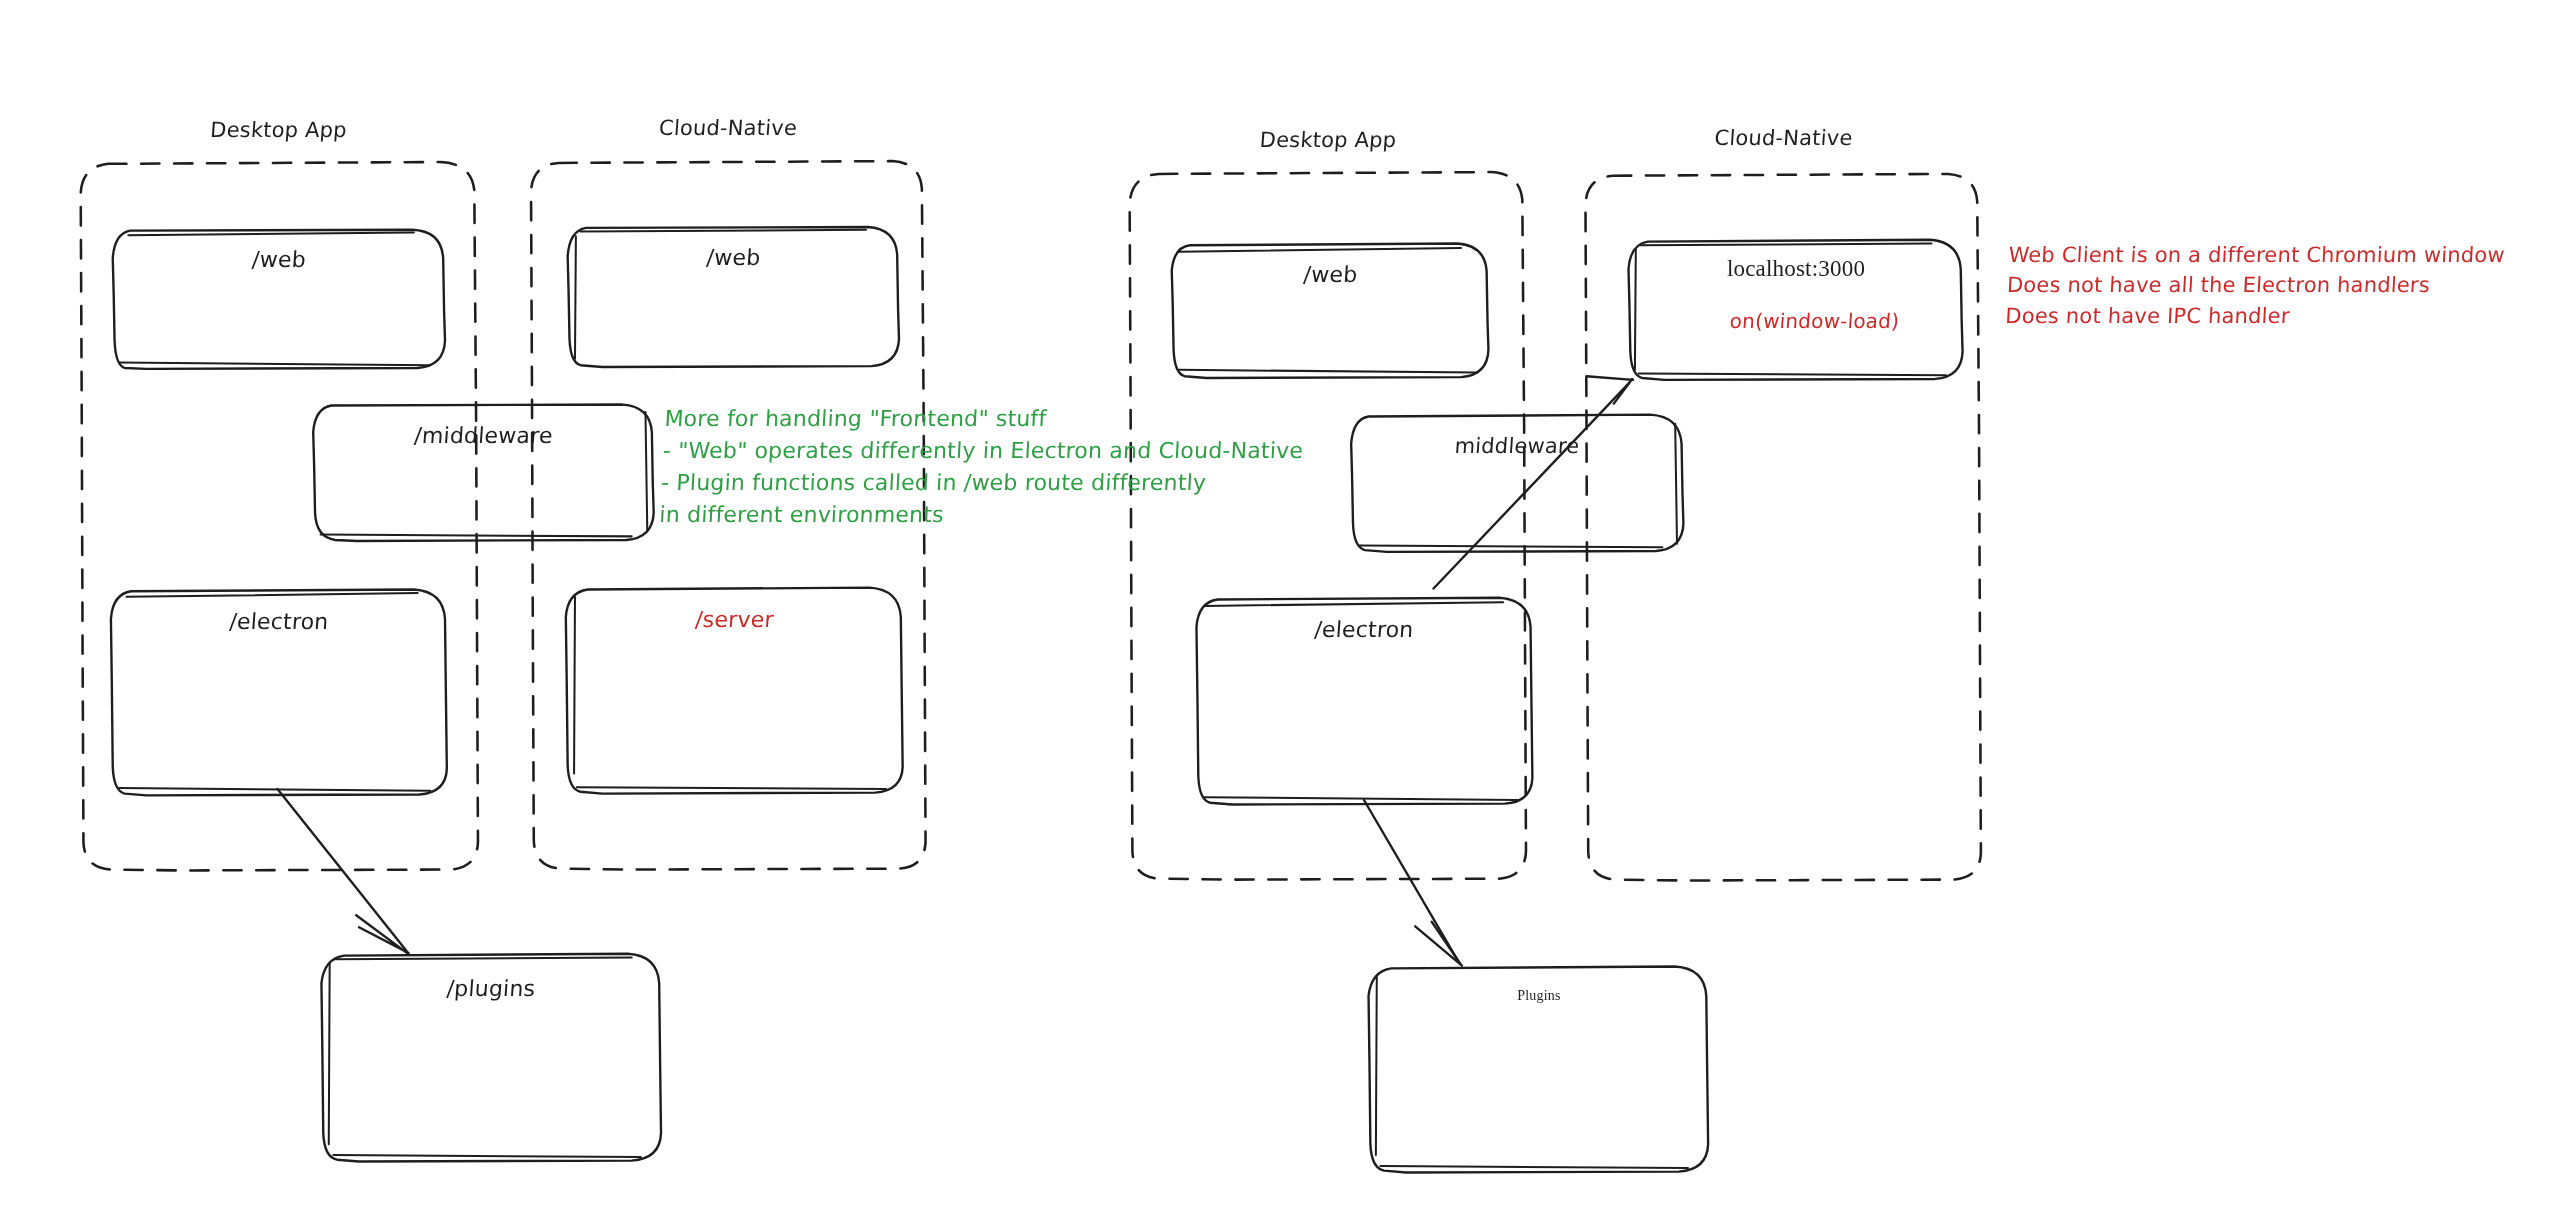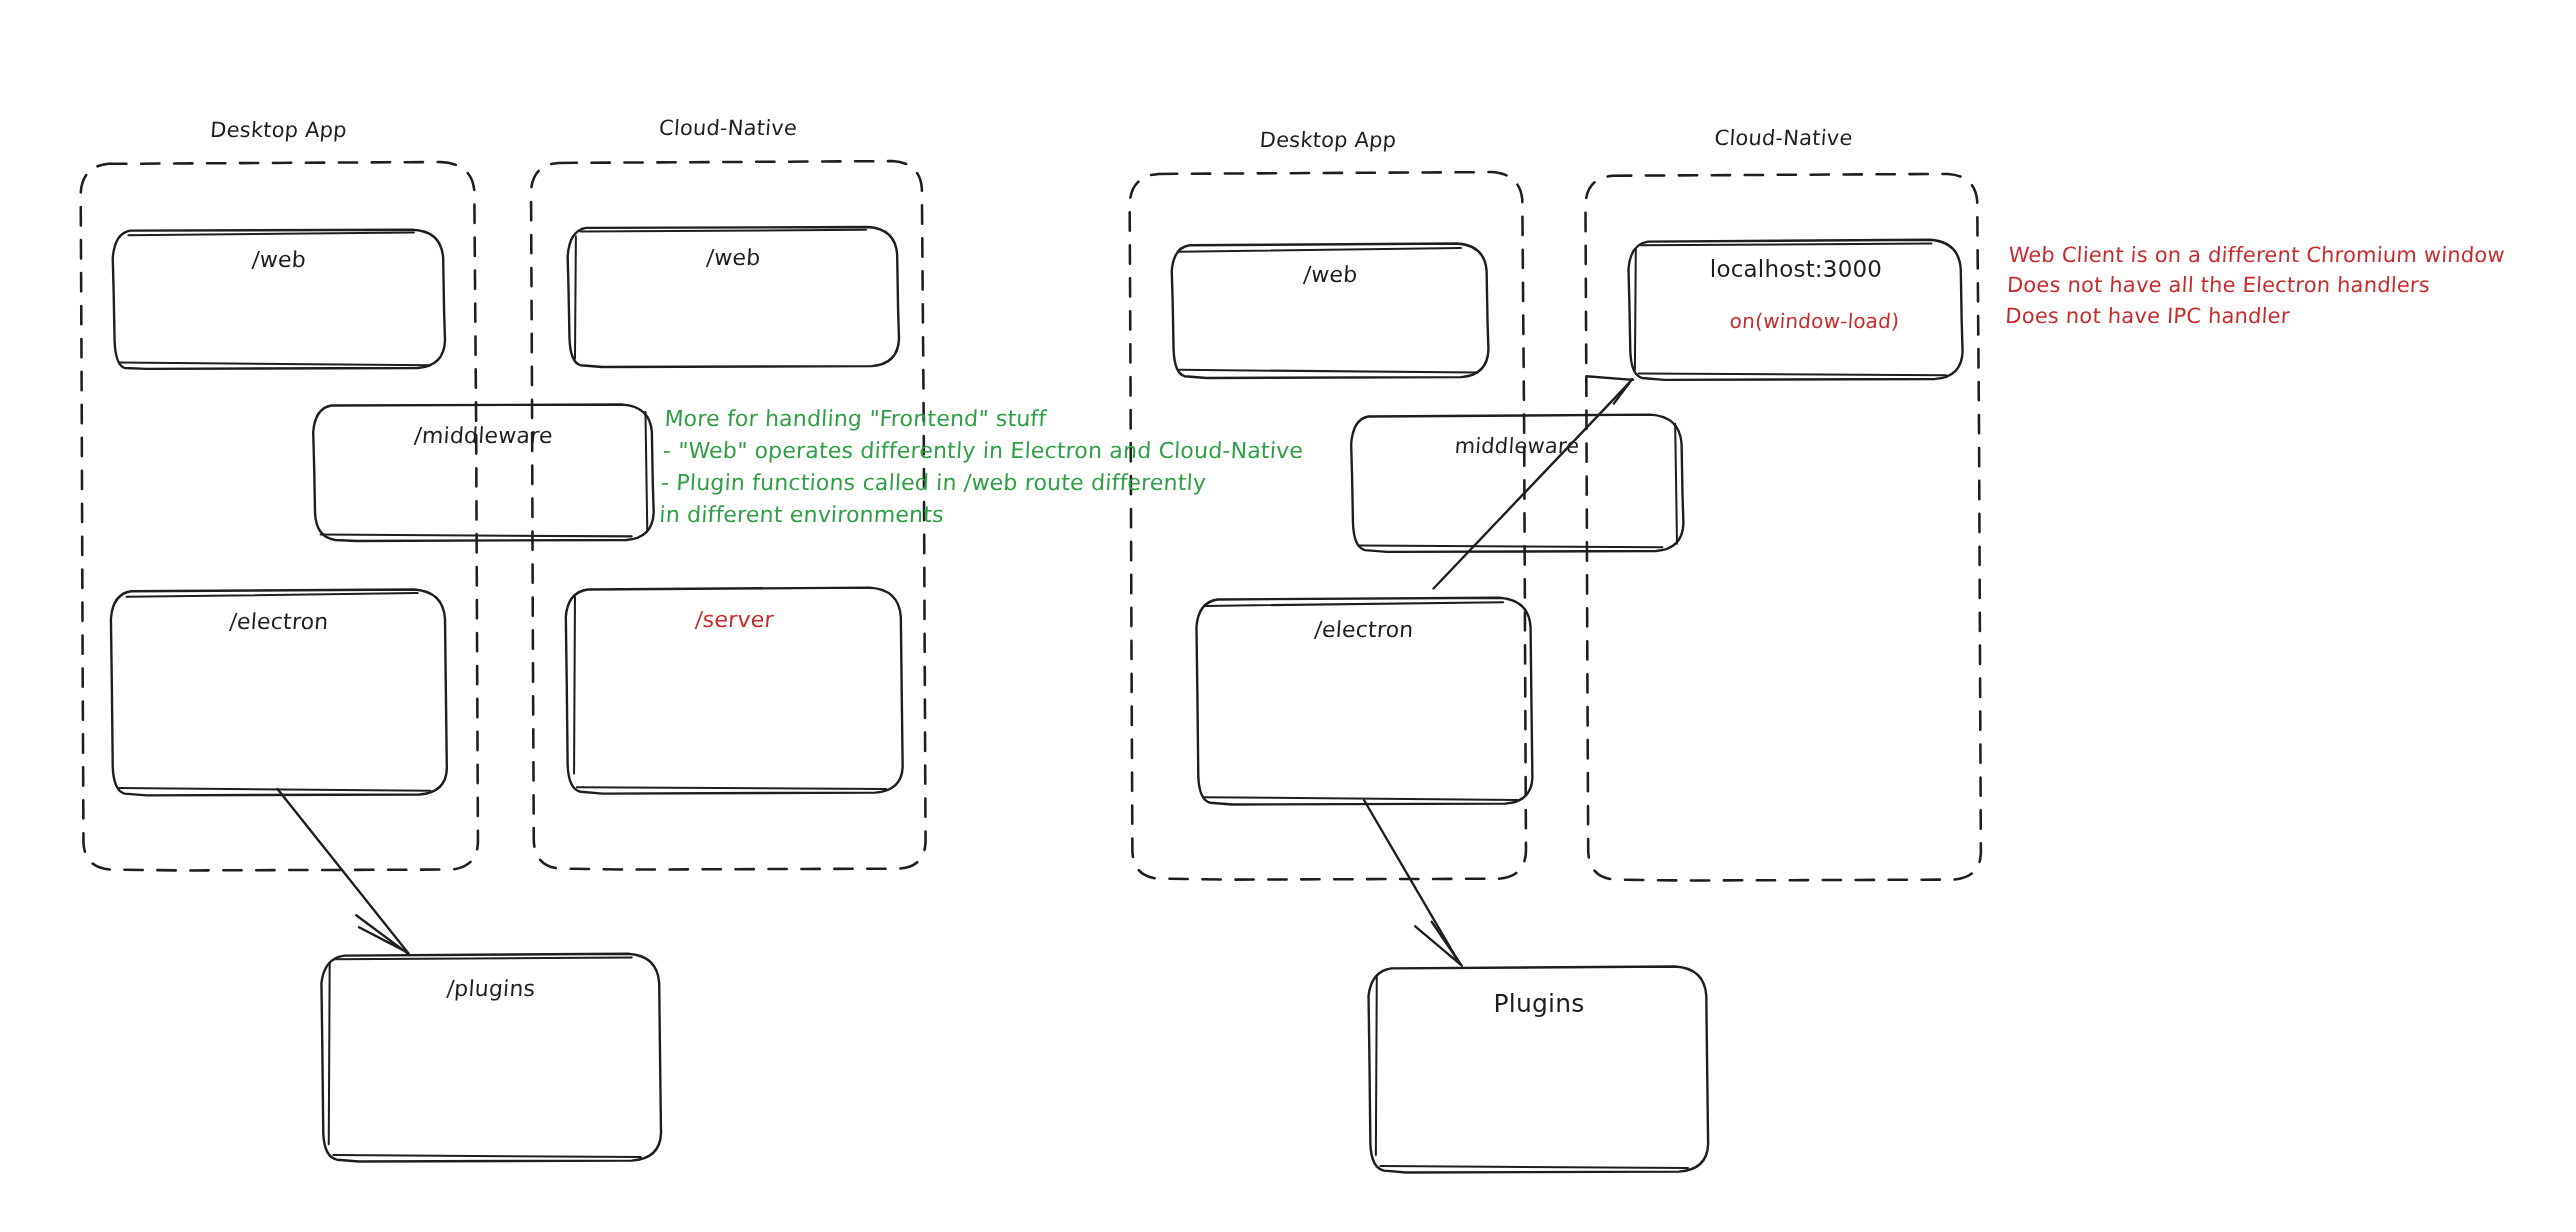--- a/index.html
+++ b/index.html
@@ -59,20 +59,21 @@
   .group-label {
     font-size: 21px;
     transform: skewX(-4deg);
   }
   .box-label {
     font-size: 22px;
     transform: skewX(-4deg);
   }
   .box-label-plain {
     font-size: 23px;
+    font-family: Liberation Serif, serif;
   }
   .note-green {
     color: #2f9e44;
     font-size: 22px;
     transform: skewX(-3deg);
     line-height: 1.45;
   }
   .note-red {
     color: #c92a2a;
     font-size: 21px;
@@ -206,21 +207,21 @@
   <div class="label box-label center" style="left:1172px; top:260px; width:317px;">/web</div>
 
   <div class="label box-label-plain center" style="left:1629px; top:254px; width:334px;">localhost:3000</div>
 
   <div class="label sub-red center" style="left:1666px; top:308px; width:297px;">on(window-load)</div>
 
   <div class="label box-label center" style="left:1351px; top:433px; width:332px; font-size:21px;">middleware</div>
 
   <div class="label box-label center" style="left:1196px; top:615px; width:336px;">/electron</div>
 
-  <div class="label box-label-plain center" style="left:1369px; top:987px; width:340px; font-size:25px;">Plugins</div>
+  <div class="label box-label-plain center" style="left:1369px; top:987px; width:340px; font-size:14px;">Plugins</div>
 
   <div class="label note-green" style="left:662px; top:403px;">More for handling "Frontend" stuff
 - "Web" operates differently in Electron and Cloud-Native
 - Plugin functions called in /web route differently
 in different environments</div>
 
   <div class="label note-red" style="left:2007px; top:240px;">Web Client is on a different Chromium window
 Does not have all the Electron handlers
 Does not have IPC handler</div>
 

